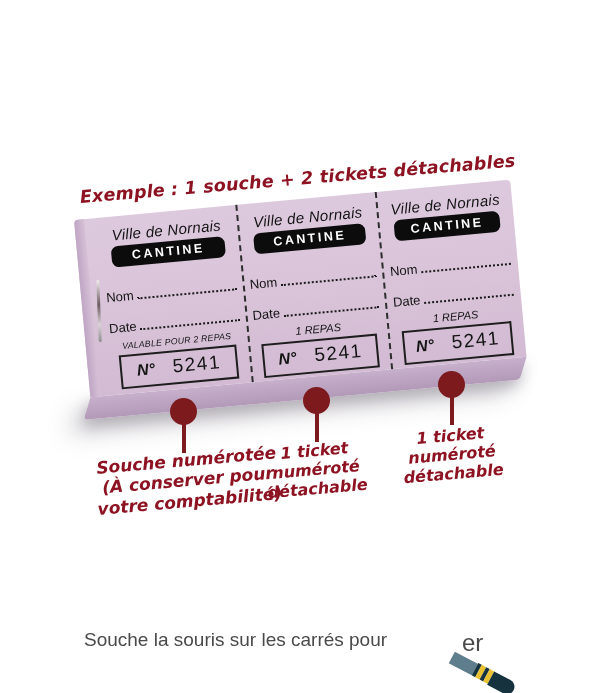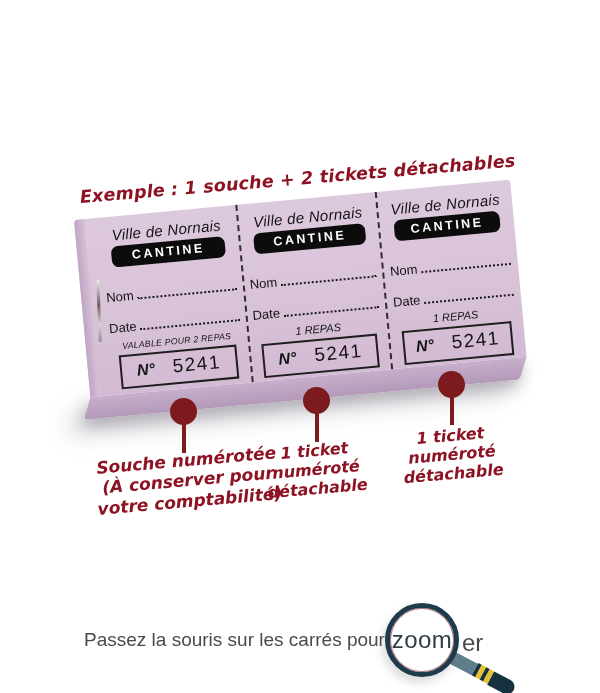--- a/index.html
+++ b/index.html
@@ -197,28 +197,25 @@
     <div>1 ticket</div>
     <div>numéroté</div>
     <div>détachable</div>
   </div>
   <div class="callout a3">
     <div>1 ticket</div>
     <div>numéroté</div>
     <div>détachable</div>
   </div>
 
-  <div class="footer-text">Passez la souris sur les carrés pour</div>
+  <div class="footer-text">Souche la souris sur les carrés pour</div>
   <div class="handle">
     <span class="h-gap"></span>
     <span class="h-slate"></span>
     <span class="h-dark-sm"></span>
     <span class="h-yellow"></span>
     <span class="h-dark-sm"></span>
     <span class="h-yellow"></span>
     <span class="h-tip"></span>
   </div>
-  <div class="lens">
-    <span class="lens-word">zoom</span>
-  </div>
   <div class="footer-er">er</div>
 
 </div>
 
 </body></html>

